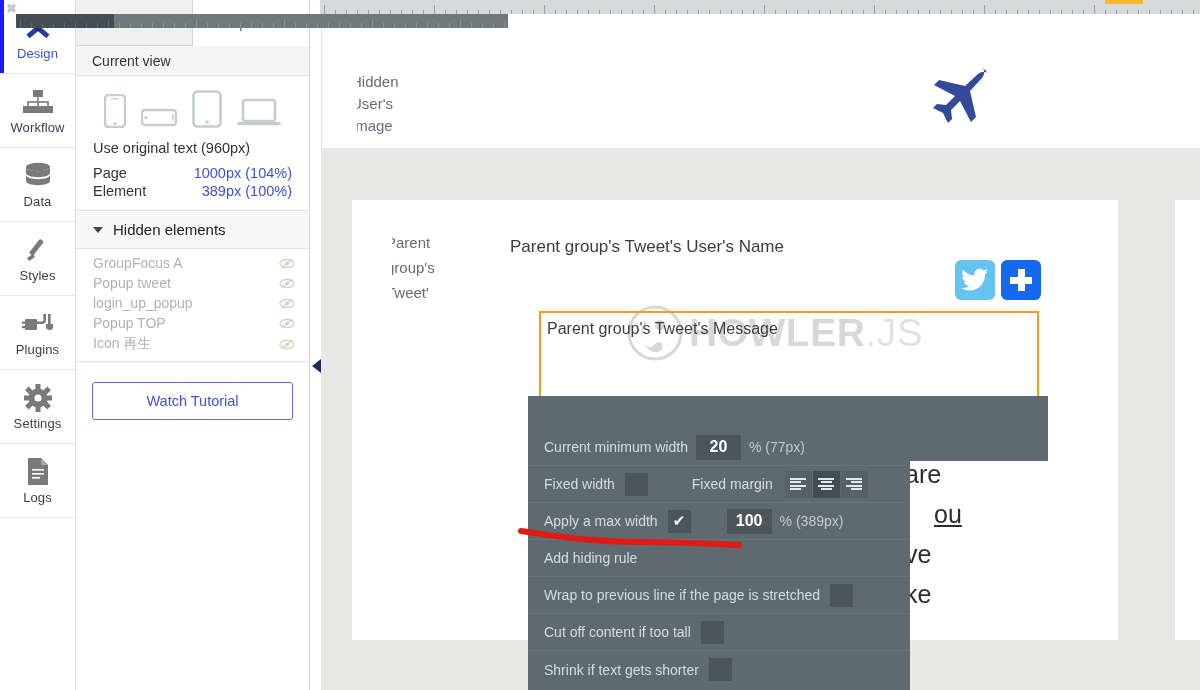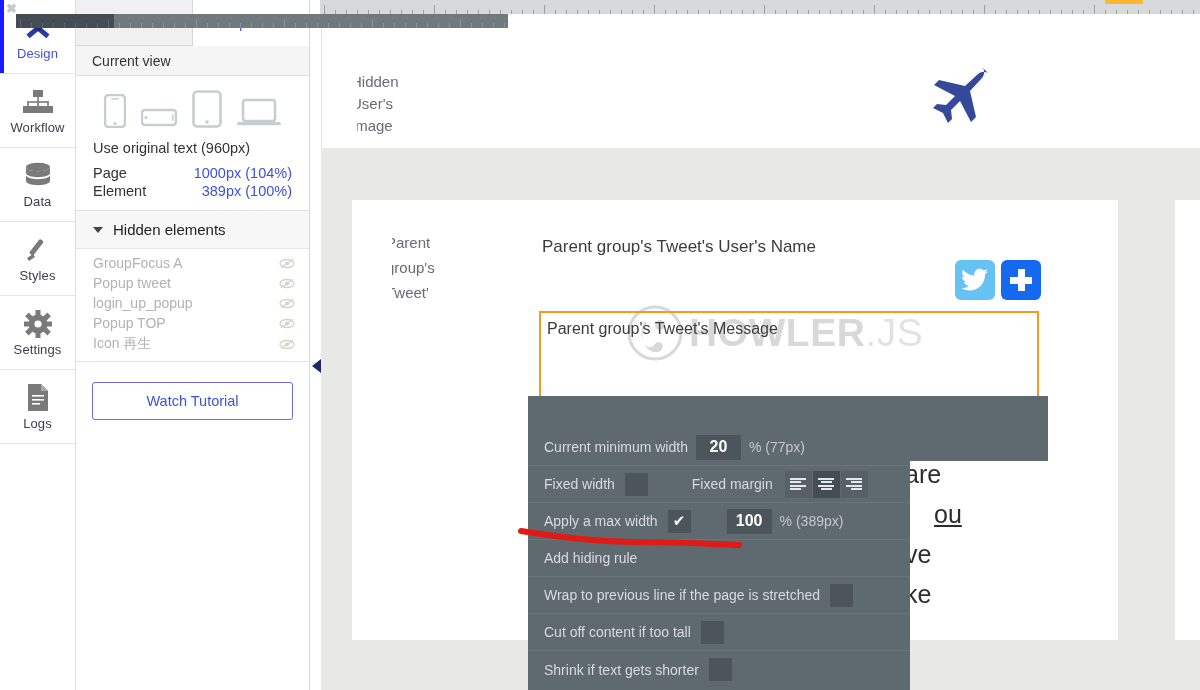--- a/index.html
+++ b/index.html
@@ -157,21 +157,21 @@
   #avatar-tweet {
     position: absolute; left: 72px; top: 230px;
     width: 80px; height: 76px; overflow: hidden;
   }
   #avatar-tweet .ph {
     font-size: 15px; color: #6a6a78; line-height: 25px;
     margin-left: -6px; white-space: nowrap;
   }
   #tweet-username {
     position: absolute; left: 190px; top: 237px;
-    font-size: 17px; color: #3c3c3c; white-space: nowrap; margin-left: 32px;
+    font-size: 17px; color: #3c3c3c; white-space: nowrap;
   }
   #msg-box {
     position: absolute; left: 219px; top: 311px;
     width: 500px; height: 97px;
     border: 2px solid #f59a1e; background: transparent;
   }
   #msg-text {
     position: absolute; left: 227px; top: 320px;
     font-size: 16px; color: #3c3c3c; white-space: nowrap;
   }
@@ -321,20 +321,35 @@
         <svg width="32" height="28" viewBox="0 0 32 28">
           <g fill="#7a7a7a">
             <rect x="12" y="2" width="5" height="18" rx="1.5" transform="rotate(38 14 11)"></rect>
             <path d="M5 22 L11 18 L13 21 L7 25 Z"></path>
           </g>
         </svg>
       </span>
       <span class="rail-label">Styles</span>
     </div>
 
+    <div class="rail-item">
+      <span class="rail-icon">
+        <svg width="32" height="26" viewBox="0 0 32 26">
+          <g fill="#7a7a7a">
+            <rect x="3" y="8" width="12" height="11" rx="1"></rect>
+            <rect x="0" y="10.5" width="4" height="2.2"></rect>
+            <rect x="0" y="15" width="4" height="2.2"></rect>
+            <path d="M15 13h5a4 4 0 0 0 4-4V3h-2.6v6a1.6 1.6 0 0 1-1.6 1.6h-4.8z"></path>
+            <rect x="26" y="3" width="2.6" height="10"></rect>
+            <path d="M24 13h7v2.5a3.5 3.5 0 0 1-7 0z"></path>
+          </g>
+        </svg>
+      </span>
+      <span class="rail-label">Plugins</span>
+    </div>
 
     <div class="rail-item">
       <span class="rail-icon">
         <svg width="28" height="28" viewBox="0 0 28 28">
           <g fill="#7a7a7a">
             <circle cx="14" cy="14" r="9.5"></circle>
             <rect x="11.5" y="0" width="5" height="6"></rect>
             <rect x="11.5" y="22" width="5" height="6"></rect>
             <rect x="0" y="11.5" width="6" height="5"></rect>
             <rect x="22" y="11.5" width="6" height="5"></rect>

